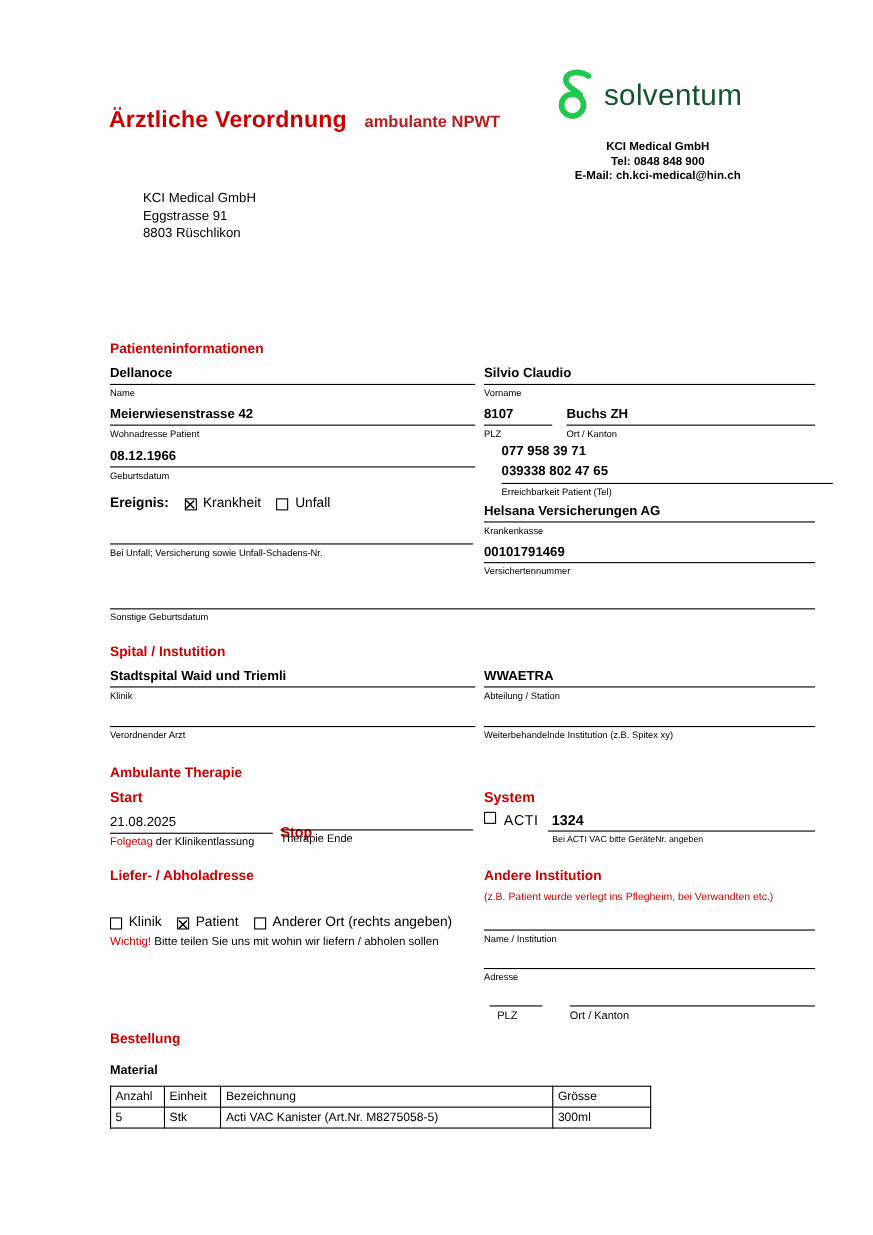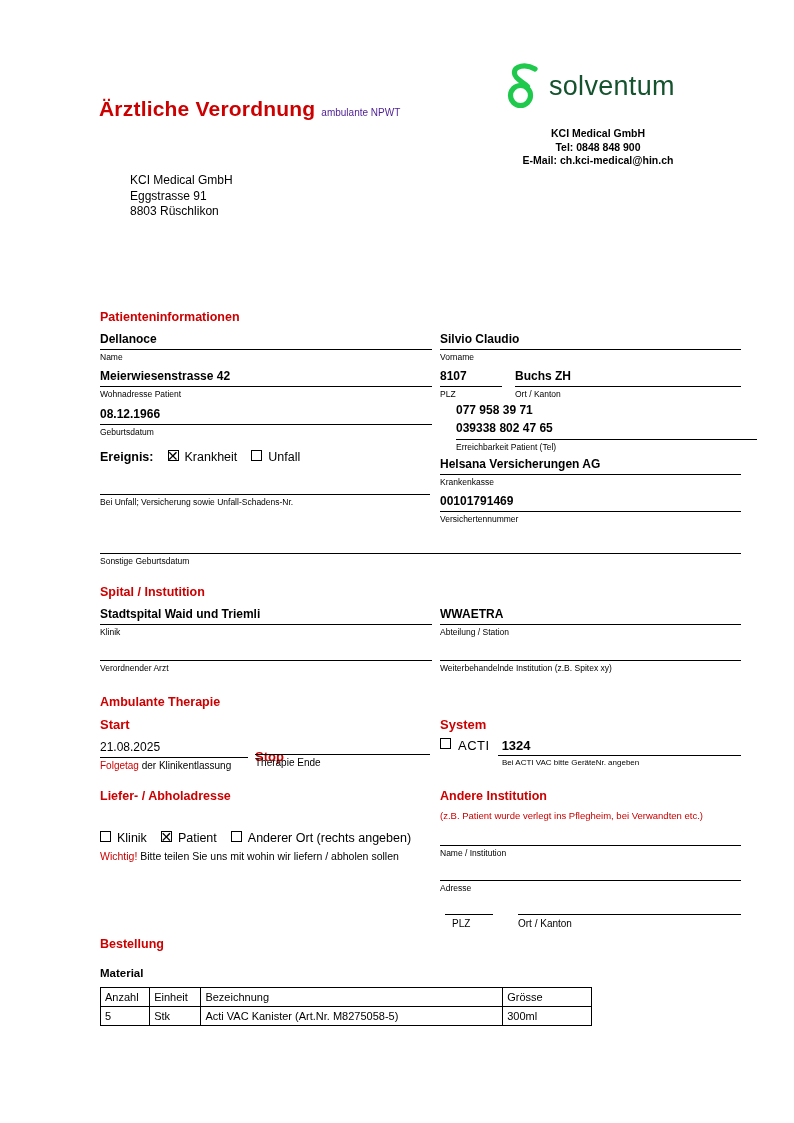--- a/index.html
+++ b/index.html
@@ -5,43 +5,43 @@
   * { margin:0; padding:0; box-sizing:border-box; }
   html,body { background:#888; }
   .page {
     position:relative; width:794px; height:1123px; margin:0 auto;
     background:#ffffff; overflow:hidden;
     font-family:"Liberation Sans","DejaVu Sans",sans-serif; color:#000;
   }
   .abs { position:absolute; }
 
   
-  .title-row { display:flex; align-items:baseline; gap:6px; }
+  .title-row { display:flex; align-items:baseline; gap:16px; }
   .title { color:#CC0000; font-weight:bold; font-size:21px; letter-spacing:0.2px; }
-  .subtitle { color:#4c1d95; font-weight:normal; font-size:10px; }
+  .subtitle { color:#b91c1c; font-weight:bold; font-size:15px; }
   .logo-row { display:flex; align-items:center; gap:8px; }
   .wordmark { font-size:27px; color:#14532d; letter-spacing:0.3px; }
   .vendor-contact { width:244px; text-align:center; font-weight:bold; font-size:10.5px; line-height:13.5px; }
   .vendor-address { font-size:12px; line-height:15.5px; }
 
   
   .sec-head { color:#CC0000; font-weight:bold; font-size:12.5px; }
   .col-head { color:#CC0000; font-weight:bold; font-size:13px; }
   .sub-red  { color:#CC0000; font-size:9.5px; }
 
   
   .field { position:absolute; }
   .value { font-weight:bold; font-size:12px; line-height:15px; min-height:15px;
            border-bottom:1px solid #000; padding-bottom:2px; white-space:nowrap; }
   .value.multiline div { line-height:18px; }
   .flabel { font-size:8.5px; line-height:10px; margin-top:2px; white-space:nowrap; }
   .flabel-lg { font-size:10px; line-height:12px; margin-top:3px; }
 
   
-  .cb-row { display:flex; align-items:flex-start; font-size:12.5px; }
+  .cb-row { display:flex; align-items:flex-end; font-size:12.5px; }
   .checkbox { width:11px; height:11px; border:1.6px solid #000; display:inline-block;
               position:relative; flex:none; background:#fff; }
   .checkbox.checked::before { content:"\2715"; position:absolute; left:-1.5px; top:-3px;
               font-size:14px; font-weight:bold; color:#000; }
   .cb-label { margin:0 14px 0 6px; }
   .bold { font-weight:bold; }
   .red { color:#CC0000; }
 
   
   .sys-row { display:flex; align-items:flex-start; width:301px; font-size:13px; }

